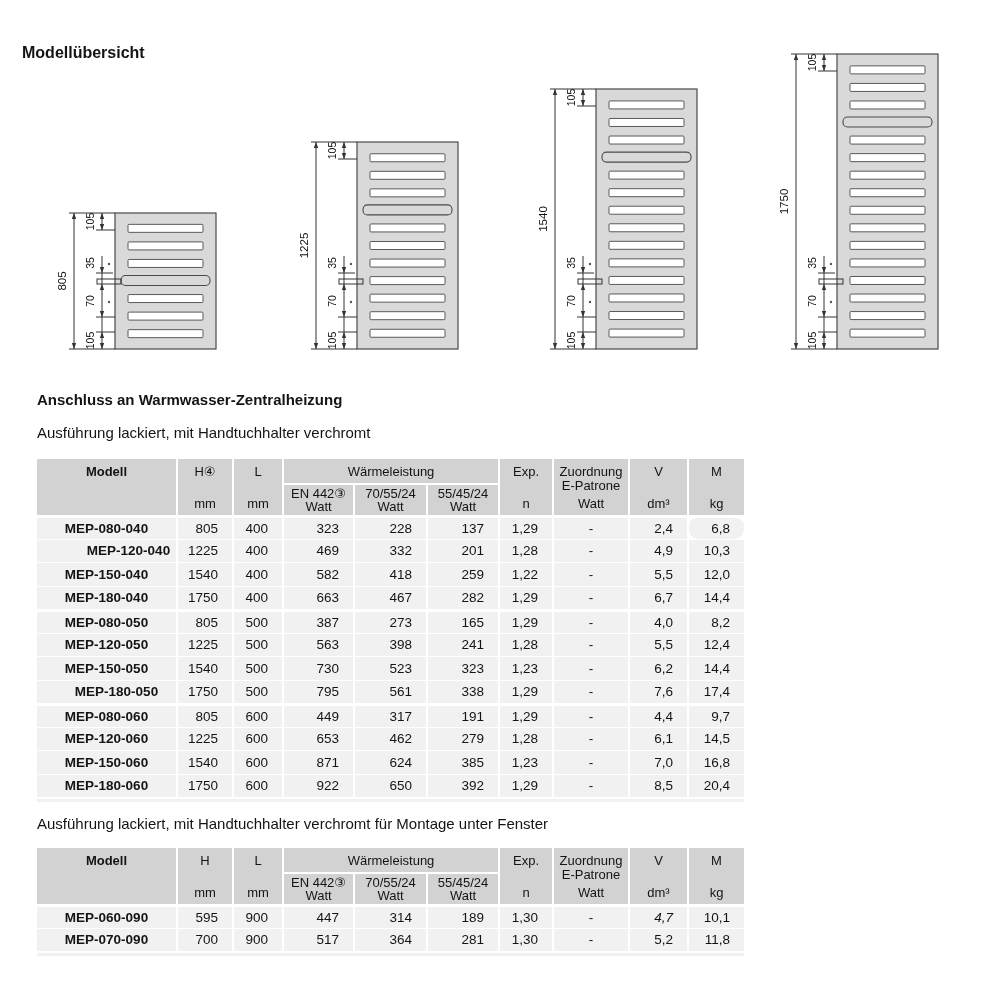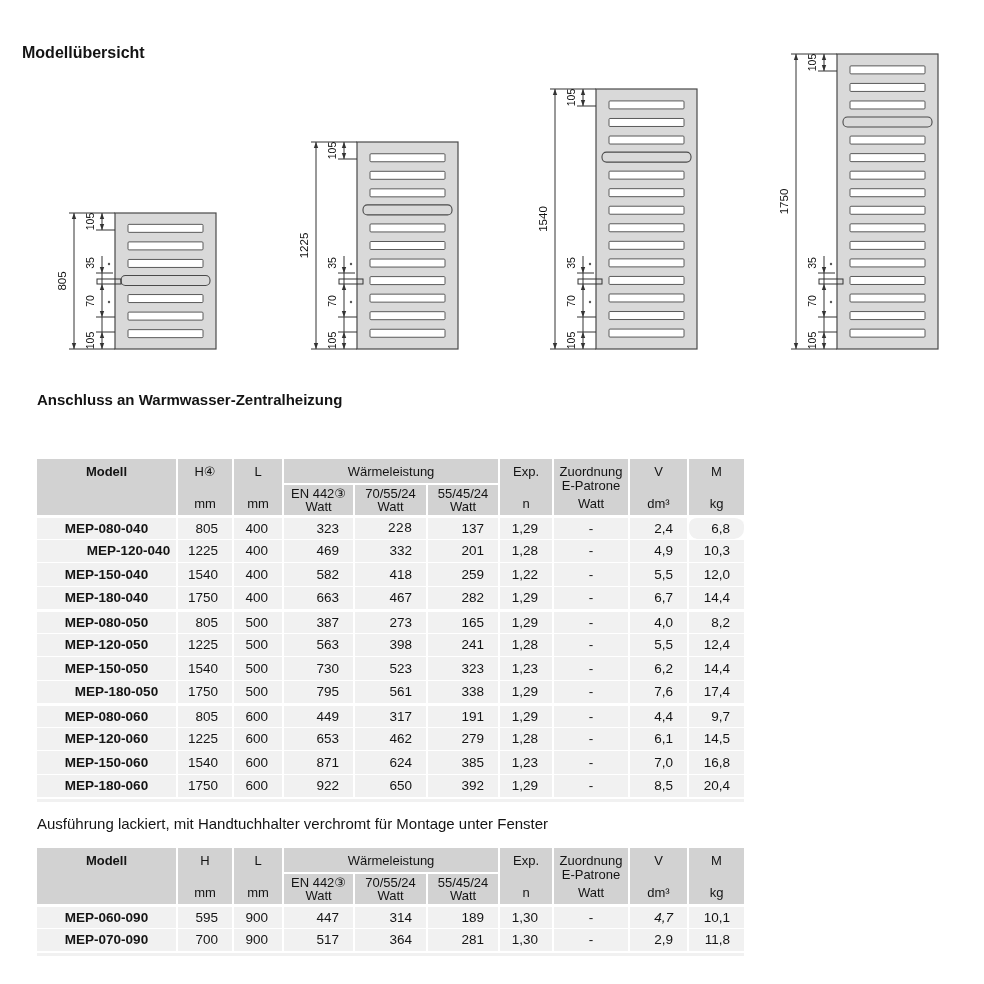--- a/index.html
+++ b/index.html
@@ -199,20 +199,21 @@
         <polygon points="824,273 821.8,267 826.2,267" fill="#333333"></polygon>
         <text x="816" y="340.5" font-size="10.5" text-anchor="middle" fill="#111" transform="rotate(-90 816 340.5)" font-family="&quot;Liberation Sans&quot;,&quot;DejaVu Sans&quot;,sans-serif">105</text>
         <text x="816" y="301" font-size="10.5" text-anchor="middle" fill="#111" transform="rotate(-90 816 301)" font-family="&quot;Liberation Sans&quot;,&quot;DejaVu Sans&quot;,sans-serif">70</text>
         <text x="816" y="263" font-size="10.5" text-anchor="middle" fill="#111" transform="rotate(-90 816 263)" font-family="&quot;Liberation Sans&quot;,&quot;DejaVu Sans&quot;,sans-serif">35</text>
         <circle cx="831" cy="302" r="1.2" fill="#555"></circle>
         <circle cx="831" cy="264" r="1.2" fill="#555"></circle>
       </g>
     </svg>
 
   <h2 class="section-heading">Anschluss an Warmwasser-Zentralheizung</h2>
+  <div class="subtitle s1">Ausführung lackiert, mit Handtuchhalter verchromt</div>
   <div id="table1" class="spec-table" style="grid-template-columns: 139px 56px 50px 71px 73px 72px 54px 76px 59px 57px; grid-template-rows: 26px 30px 23.5px 23.5px 23.5px 23.5px 23.5px 23.5px 23.5px 23.5px 23.5px 23.5px 23.5px 23.5px 5px;">
       <div class="hc" style="grid-area: 1 / 1 / span 2;">
         <div class="tl bold">Modell</div>
         <div>&nbsp;</div>
       </div>
       <div class="hc bl" style="grid-area: 1 / 2 / span 2;">
         <div class="tl">H④</div>
         <div>mm</div>
       </div>
       <div class="hc bl" style="grid-area: 1 / 3 / span 2;">
@@ -246,21 +247,21 @@
         <div>dm³</div>
       </div>
       <div class="hc bl" style="grid-area: 1 / 10 / span 2;">
         <div class="tl">M</div>
         <div>kg</div>
       </div>
       <div class="bc model" style="grid-area: 3 / 1; border-top: 3px solid rgb(255, 255, 255);">MEP-080-040</div>
       <div class="bc num bl" style="grid-area: 3 / 2; border-top: 3px solid rgb(255, 255, 255);">805</div>
       <div class="bc num bl" style="grid-area: 3 / 3; border-top: 3px solid rgb(255, 255, 255);">400</div>
       <div class="bc num bl" style="grid-area: 3 / 4; border-top: 3px solid rgb(255, 255, 255);">323</div>
-      <div class="bc num bl" style="grid-area: 3 / 5; border-top: 3px solid rgb(255, 255, 255); font-family: Liberation Mono, monospace;">228</div>
+      <div class="bc num bl" style="grid-area: 3 / 5; border-top: 3px solid rgb(255, 255, 255);">228</div>
       <div class="bc num bl" style="grid-area: 3 / 6; border-top: 3px solid rgb(255, 255, 255);">137</div>
       <div class="bc num bl" style="grid-area: 3 / 7; border-top: 3px solid rgb(255, 255, 255);">1,29</div>
       <div class="bc ctr bl" style="grid-area: 3 / 8; border-top: 3px solid rgb(255, 255, 255);">-</div>
       <div class="bc num bl" style="grid-area: 3 / 9; border-top: 3px solid rgb(255, 255, 255);">2,4</div>
       <div class="bc num bl" style="grid-area: 3 / 10; border-top: 3px solid rgb(255, 255, 255); border-radius: 10px;">6,8</div>
       <div class="bc model" style="grid-area: 4 / 1; border-top: 1px solid rgb(255, 255, 255); padding-left: 44px;">MEP-120-040</div>
       <div class="bc num bl" style="grid-area: 4 / 2; border-top: 1px solid rgb(255, 255, 255);">1225</div>
       <div class="bc num bl" style="grid-area: 4 / 3; border-top: 1px solid rgb(255, 255, 255);">400</div>
       <div class="bc num bl" style="grid-area: 4 / 4; border-top: 1px solid rgb(255, 255, 255);">469</div>
       <div class="bc num bl" style="grid-area: 4 / 5; border-top: 1px solid rgb(255, 255, 255);">332</div>
@@ -427,17 +428,17 @@
       <div class="bc num bl" style="grid-area: 3 / 9; border-top: 3px solid rgb(255, 255, 255); font-style: italic;">4,7</div>
       <div class="bc num bl" style="grid-area: 3 / 10; border-top: 3px solid rgb(255, 255, 255);">10,1</div>
       <div class="bc model" style="grid-area: 4 / 1; border-top: 1px solid rgb(255, 255, 255);">MEP-070-090</div>
       <div class="bc num bl" style="grid-area: 4 / 2; border-top: 1px solid rgb(255, 255, 255);">700</div>
       <div class="bc num bl" style="grid-area: 4 / 3; border-top: 1px solid rgb(255, 255, 255);">900</div>
       <div class="bc num bl" style="grid-area: 4 / 4; border-top: 1px solid rgb(255, 255, 255);">517</div>
       <div class="bc num bl" style="grid-area: 4 / 5; border-top: 1px solid rgb(255, 255, 255);">364</div>
       <div class="bc num bl" style="grid-area: 4 / 6; border-top: 1px solid rgb(255, 255, 255);">281</div>
       <div class="bc num bl" style="grid-area: 4 / 7; border-top: 1px solid rgb(255, 255, 255);">1,30</div>
       <div class="bc ctr bl" style="grid-area: 4 / 8; border-top: 1px solid rgb(255, 255, 255);">-</div>
-      <div class="bc num bl" style="grid-area: 4 / 9; border-top: 1px solid rgb(255, 255, 255);">2,9</div>
+      <div class="bc num bl" style="grid-area: 4 / 9; border-top: 1px solid rgb(255, 255, 255);">5,2</div>
       <div class="bc num bl" style="grid-area: 4 / 10; border-top: 1px solid rgb(255, 255, 255);">11,8</div>
       <div class="strip" style="grid-area: 5 / 1 / auto / -1;"></div>
     </div>
 </div>
 
 </body></html>

